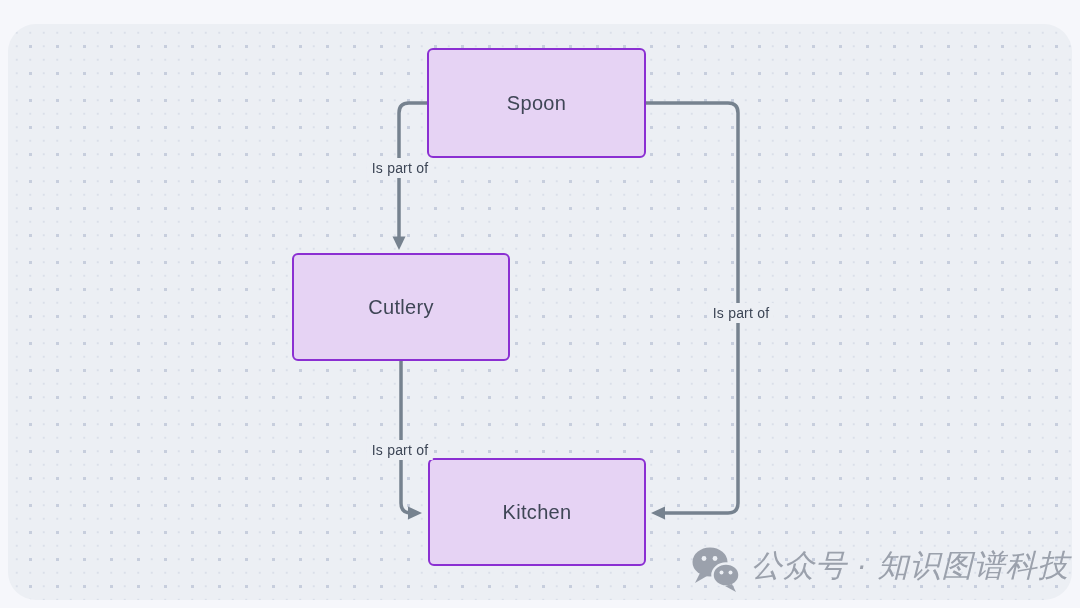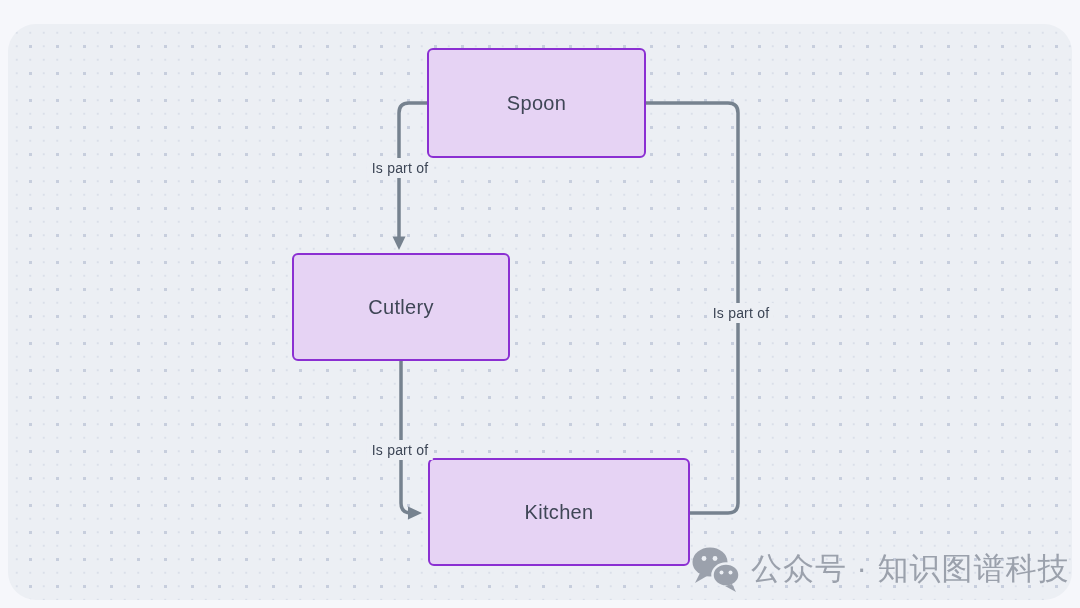--- a/index.html
+++ b/index.html
@@ -45,40 +45,41 @@
     border-radius: 6px;
     display: flex;
     align-items: center;
     justify-content: center;
     color: #3f4656;
     font-size: 20px;
     letter-spacing: 0.3px;
   }
   .node-spoon   { left: 427px; top: 48px;  width: 219px; height: 110px; }
   .node-cutlery { left: 292px; top: 253px; width: 218px; height: 108px; }
-  .node-kitchen { left: 428px; top: 458px; width: 262px; height: 108px; }
+  .node-kitchen { left: 428px; top: 458px; width: 218px; height: 108px; }
   .edge-label {
     position: absolute;
     transform: translate(-50%, -50%);
     background: #eceff4;
     color: #3d4656;
     font-size: 14px;
     padding: 2px 5px;
     white-space: nowrap;
     letter-spacing: 0.2px;
   }
   .edge-label-1 { left: 400px; top: 168px; }
   .edge-label-2 { left: 400px; top: 450px; }
   .edge-label-3 { left: 741px; top: 313px; }
   .watermark {
     position: absolute;
     left: 690px; top: 545px;
     display: flex;
-    align-items: center;
+    align-items: flex-start;
     gap: 9px;
+    font-style: italic;
   }
   .watermark-icon { width: 52px; height: 48px; }
   .watermark-text {
     color: #9ba1ac;
     font-size: 31px;
     letter-spacing: 1px;
     white-space: nowrap;
   }
 </style>
 </head>

